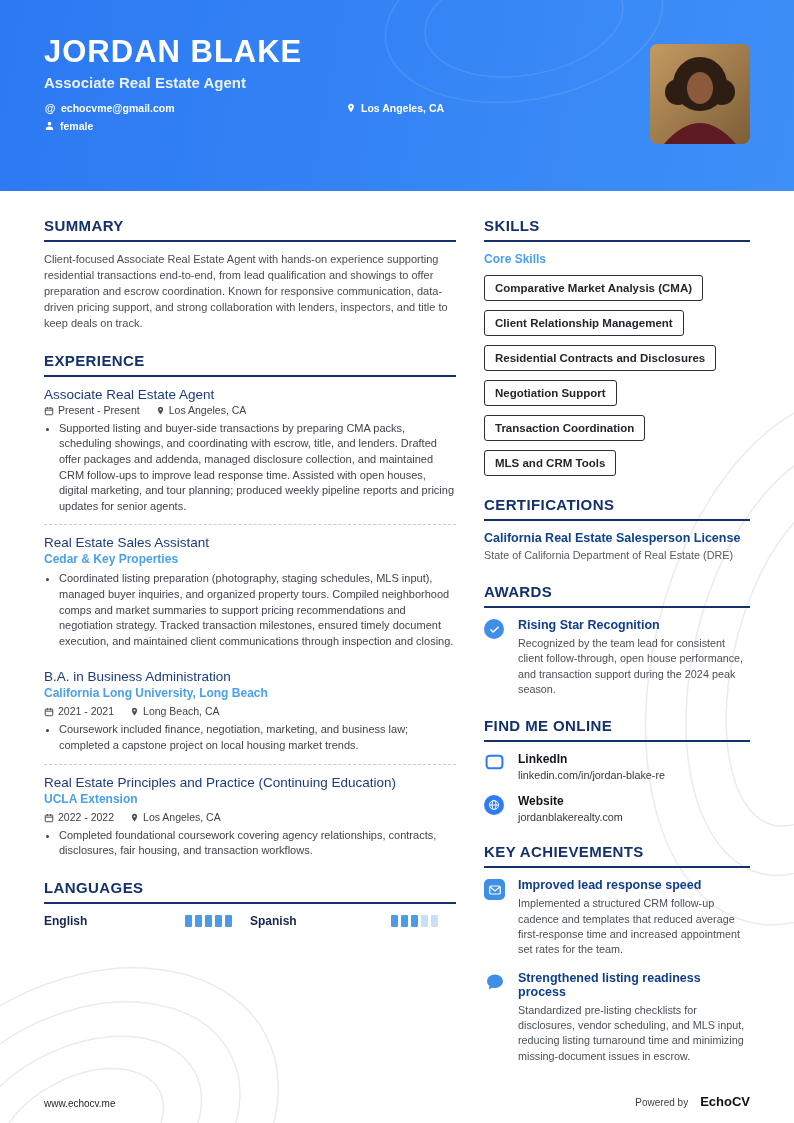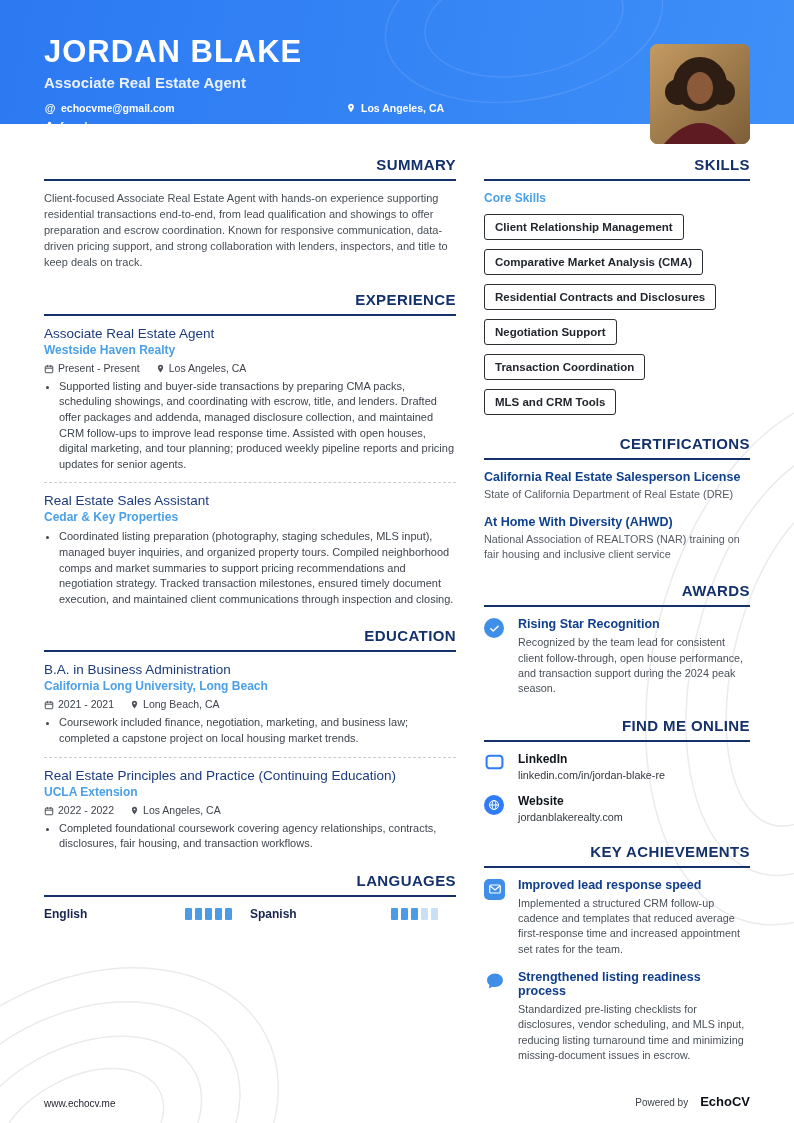--- a/index.html
+++ b/index.html
@@ -3,37 +3,37 @@
 <meta charset="utf-8">
 <style>
   html,body{margin:0;padding:0;}
   body{font-family:"Liberation Sans",sans-serif;background:#fff;}
   .page{position:relative;width:794px;height:1123px;margin:0 auto;background:#fff;overflow:hidden;}
   .contours{position:absolute;z-index:0;pointer-events:none;}
   .contours path, .contours ellipse{fill:none;stroke:#ebebef;stroke-width:1.5;}
   .header-deco ellipse{stroke:rgba(255,255,255,0.10);}
 
   
-  .header{position:relative;z-index:1;height:124px;background:linear-gradient(100deg,#2C79F2 0%,#3E8FF8 100%);color:#fff;box-sizing:border-box;padding:36px 44px 0 44px;}
+  .header{position:relative;z-index:1;height:191px;background:linear-gradient(100deg,#2C79F2 0%,#3E8FF8 100%);color:#fff;box-sizing:border-box;padding:36px 44px 0 44px;}
   .name{margin:0;font-size:31px;font-weight:800;letter-spacing:1px;line-height:1.05;}
   .subtitle{margin-top:5px;font-size:15px;font-weight:bold;color:#EAF2FF;}
   .contact-row{display:flex;align-items:center;margin-top:11px;font-size:10.5px;font-weight:bold;}
   .contact-row.second{margin-top:6px;}
   .contact{display:flex;align-items:center;gap:5px;}
   .contact.first{flex:0 0 302px;}
   .cicon{display:inline-flex;align-items:center;justify-content:center;width:12px;height:12px;font-size:11px;font-weight:bold;}
   .photo{position:absolute;top:44px;right:44px;width:100px;height:100px;border-radius:8px;overflow:hidden;background:linear-gradient(135deg,#c9a069,#8d6a40);}
   .photo svg{display:block;width:100%;height:100%;}
 
   
   .body{position:relative;z-index:1;display:flex;gap:28px;box-sizing:border-box;padding:26px 44px 0 44px;}
   .col-left{width:412px;flex:0 0 412px;}
   .col-right{flex:1;min-width:0;}
   .section{margin-bottom:20px;}
-  .sec-head{font-size:15px;font-weight:800;color:#14316B;letter-spacing:.4px;padding-bottom:6px;border-bottom:2px solid #14316B;margin:6px 0 10px 0;text-align:right;}
+  .sec-head{font-size:15px;font-weight:800;color:#14316B;letter-spacing:.4px;padding-bottom:6px;border-bottom:2px solid #14316B;margin:0 0 10px 0;}
   .para{margin:0;font-size:11px;line-height:1.45;color:#474D55;}
 
   .job-title{margin:2px 0 2px 0;font-size:13.5px;font-weight:normal;color:#1C3C7E;}
   .company{font-size:12px;font-weight:bold;color:#4BA0E8;margin-bottom:5px;}
   .meta{display:flex;align-items:center;gap:16px;font-size:10.5px;color:#3E434B;margin-bottom:5px;}
   .meta-item{display:flex;align-items:flex-end;gap:4px;}
   .meta-item svg{color:#4A4F57;}
   ul.bullets{margin:2px 0 0 0;padding-left:15px;}
   ul.bullets li{font-size:11px;line-height:1.42;color:#3F454D;margin-bottom:2px;}
   .dashed{border-top:1px dashed #C8CDD5;margin:10px 0 10px 0;}
@@ -139,21 +139,20 @@
       <div class="section">
         <h2 class="sec-head">SUMMARY</h2>
         <p class="para">Client-focused Associate Real Estate Agent with hands-on experience supporting residential transactions end-to-end, from lead qualification and showings to offer preparation and escrow coordination. Known for responsive communication, data-driven pricing support, and strong collaboration with lenders, inspectors, and title to keep deals on track.</p>
       </div>
 
       <div class="section">
         <h2 class="sec-head">EXPERIENCE</h2>
 
         <div>
           <h3 class="job-title">Associate Real Estate Agent</h3>
-          <div class="company">Westside Haven Realty</div>
           <div class="meta">
             <span class="meta-item">
               <svg width="10" height="10" viewBox="0 0 24 24">
                   <rect x="3" y="5" width="18" height="16" rx="2" fill="none" stroke="currentColor" stroke-width="2.4"></rect>
                   <path d="M3 10h18M8 2.5v5M16 2.5v5" stroke="currentColor" stroke-width="2.4" fill="none"></path>
                 </svg>
               <span>Present - Present</span>
             </span>
             <span class="meta-item">
               <svg width="9" height="11" viewBox="0 0 24 24">
@@ -172,21 +171,20 @@
         <div>
           <h3 class="job-title">Real Estate Sales Assistant</h3>
           <div class="company">Cedar &amp; Key Properties</div>
           <ul class="bullets">
             <li>Coordinated listing preparation (photography, staging schedules, MLS input), managed buyer inquiries, and organized property tours. Compiled neighborhood comps and market summaries to support pricing recommendations and negotiation strategy. Tracked transaction milestones, ensured timely document execution, and maintained client communications through inspection and closing.</li>
           </ul>
         </div>
       </div>
 
       <div class="section">
-        <h2 class="sec-head">EDUCATION</h2>
 
         <div>
           <h3 class="job-title">B.A. in Business Administration</h3>
           <div class="company">California Long University, Long Beach</div>
           <div class="meta">
             <span class="meta-item">
               <svg width="10" height="10" viewBox="0 0 24 24">
                   <rect x="3" y="5" width="18" height="16" rx="2" fill="none" stroke="currentColor" stroke-width="2.4"></rect>
                   <path d="M3 10h18M8 2.5v5M16 2.5v5" stroke="currentColor" stroke-width="2.4" fill="none"></path>
                 </svg>
@@ -256,37 +254,33 @@
         </div>
       </div>
 
     </section>
 
     <section class="col-right">
 
       <div class="section">
         <h2 class="sec-head">SKILLS</h2>
         <div class="group-label">Core Skills</div>
+        <span class="skill-box">Comparative Market Analysis (CMA)</span>
         <span class="skill-box">Client Relationship Management</span>
-        <span class="skill-box">Comparative Market Analysis (CMA)</span>
         <span class="skill-box">Residential Contracts and Disclosures</span>
         <span class="skill-box">Negotiation Support</span>
         <span class="skill-box">Transaction Coordination</span>
         <span class="skill-box">MLS and CRM Tools</span>
       </div>
 
       <div class="section">
         <h2 class="sec-head">CERTIFICATIONS</h2>
         <div class="cert-item">
           <div class="cert-title">California Real Estate Salesperson License</div>
           <div class="cert-sub">State of California Department of Real Estate (DRE)</div>
-        </div>
-        <div class="cert-item">
-          <div class="cert-title">At Home With Diversity (AHWD)</div>
-          <div class="cert-sub">National Association of REALTORS (NAR) training on fair housing and inclusive client service</div>
         </div>
       </div>
 
       <div class="section">
         <h2 class="sec-head">AWARDS</h2>
         <div class="icon-row">
           <div class="icon-col">
             <span class="icon-circle">
               <svg width="11" height="11" viewBox="0 0 24 24">
                   <path d="M4 12.5l5 5L20 7" fill="none" stroke="#ffffff" stroke-width="3.2" stroke-linecap="round" stroke-linejoin="round"></path>

